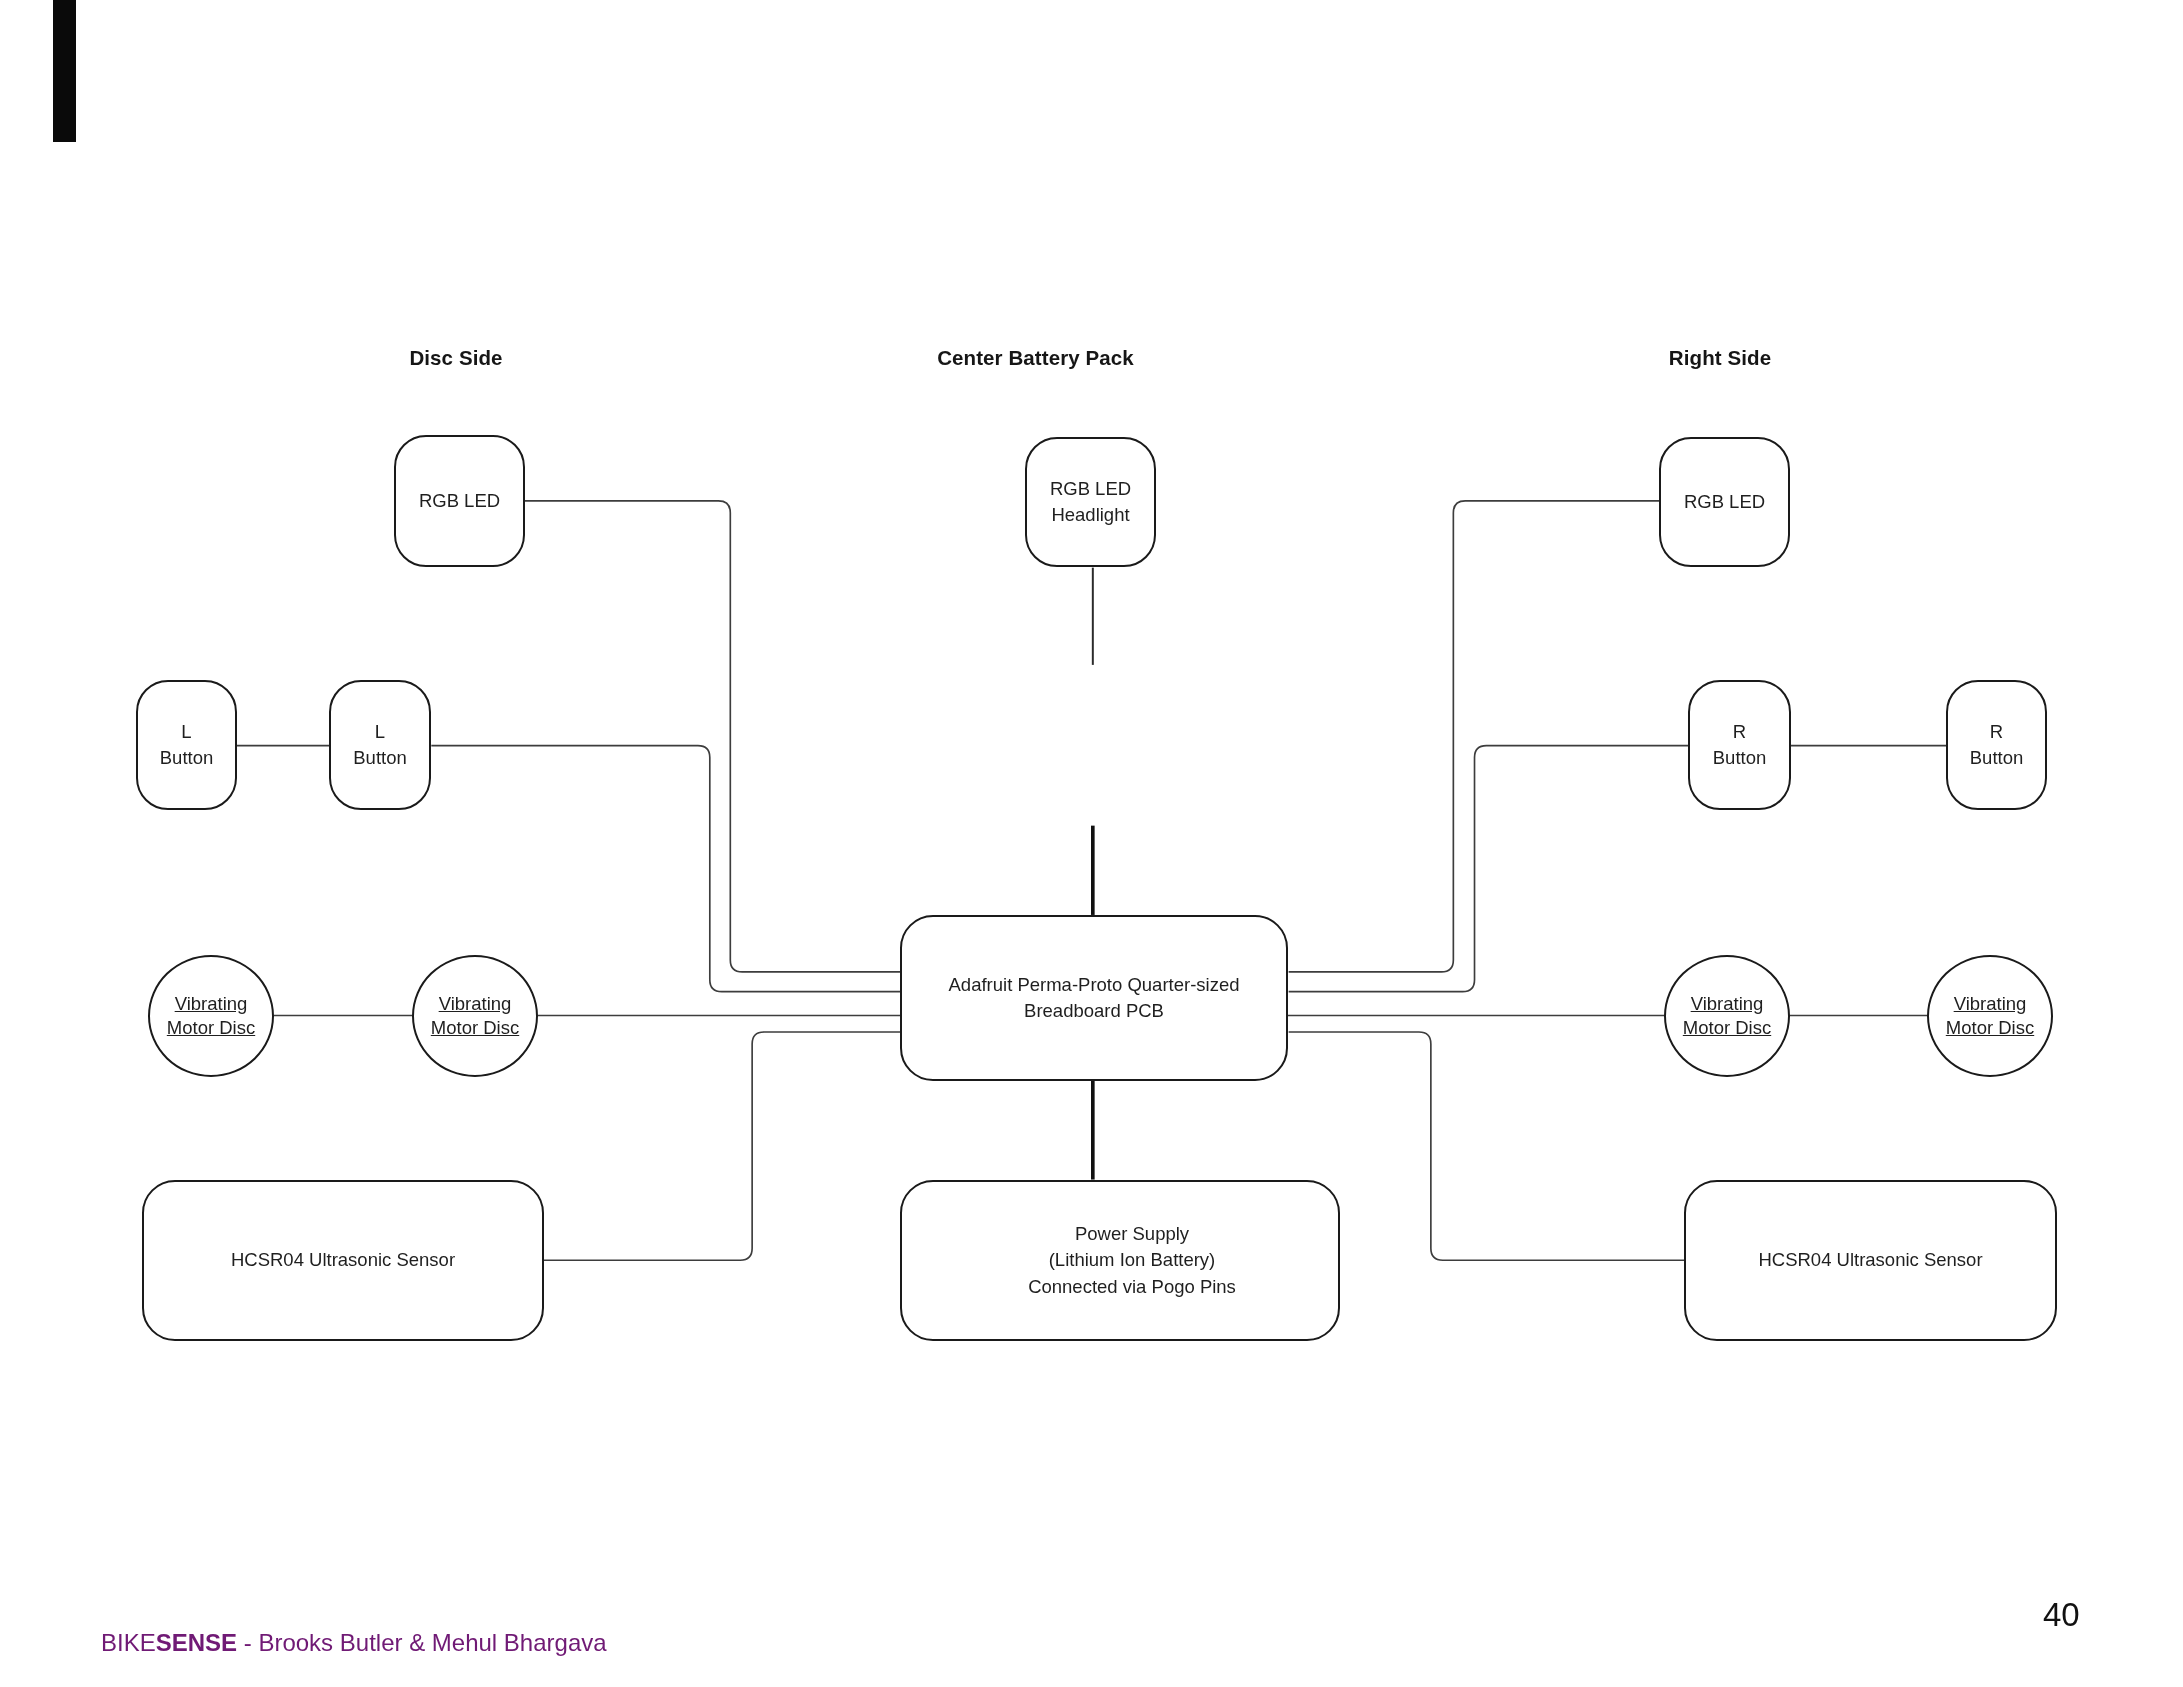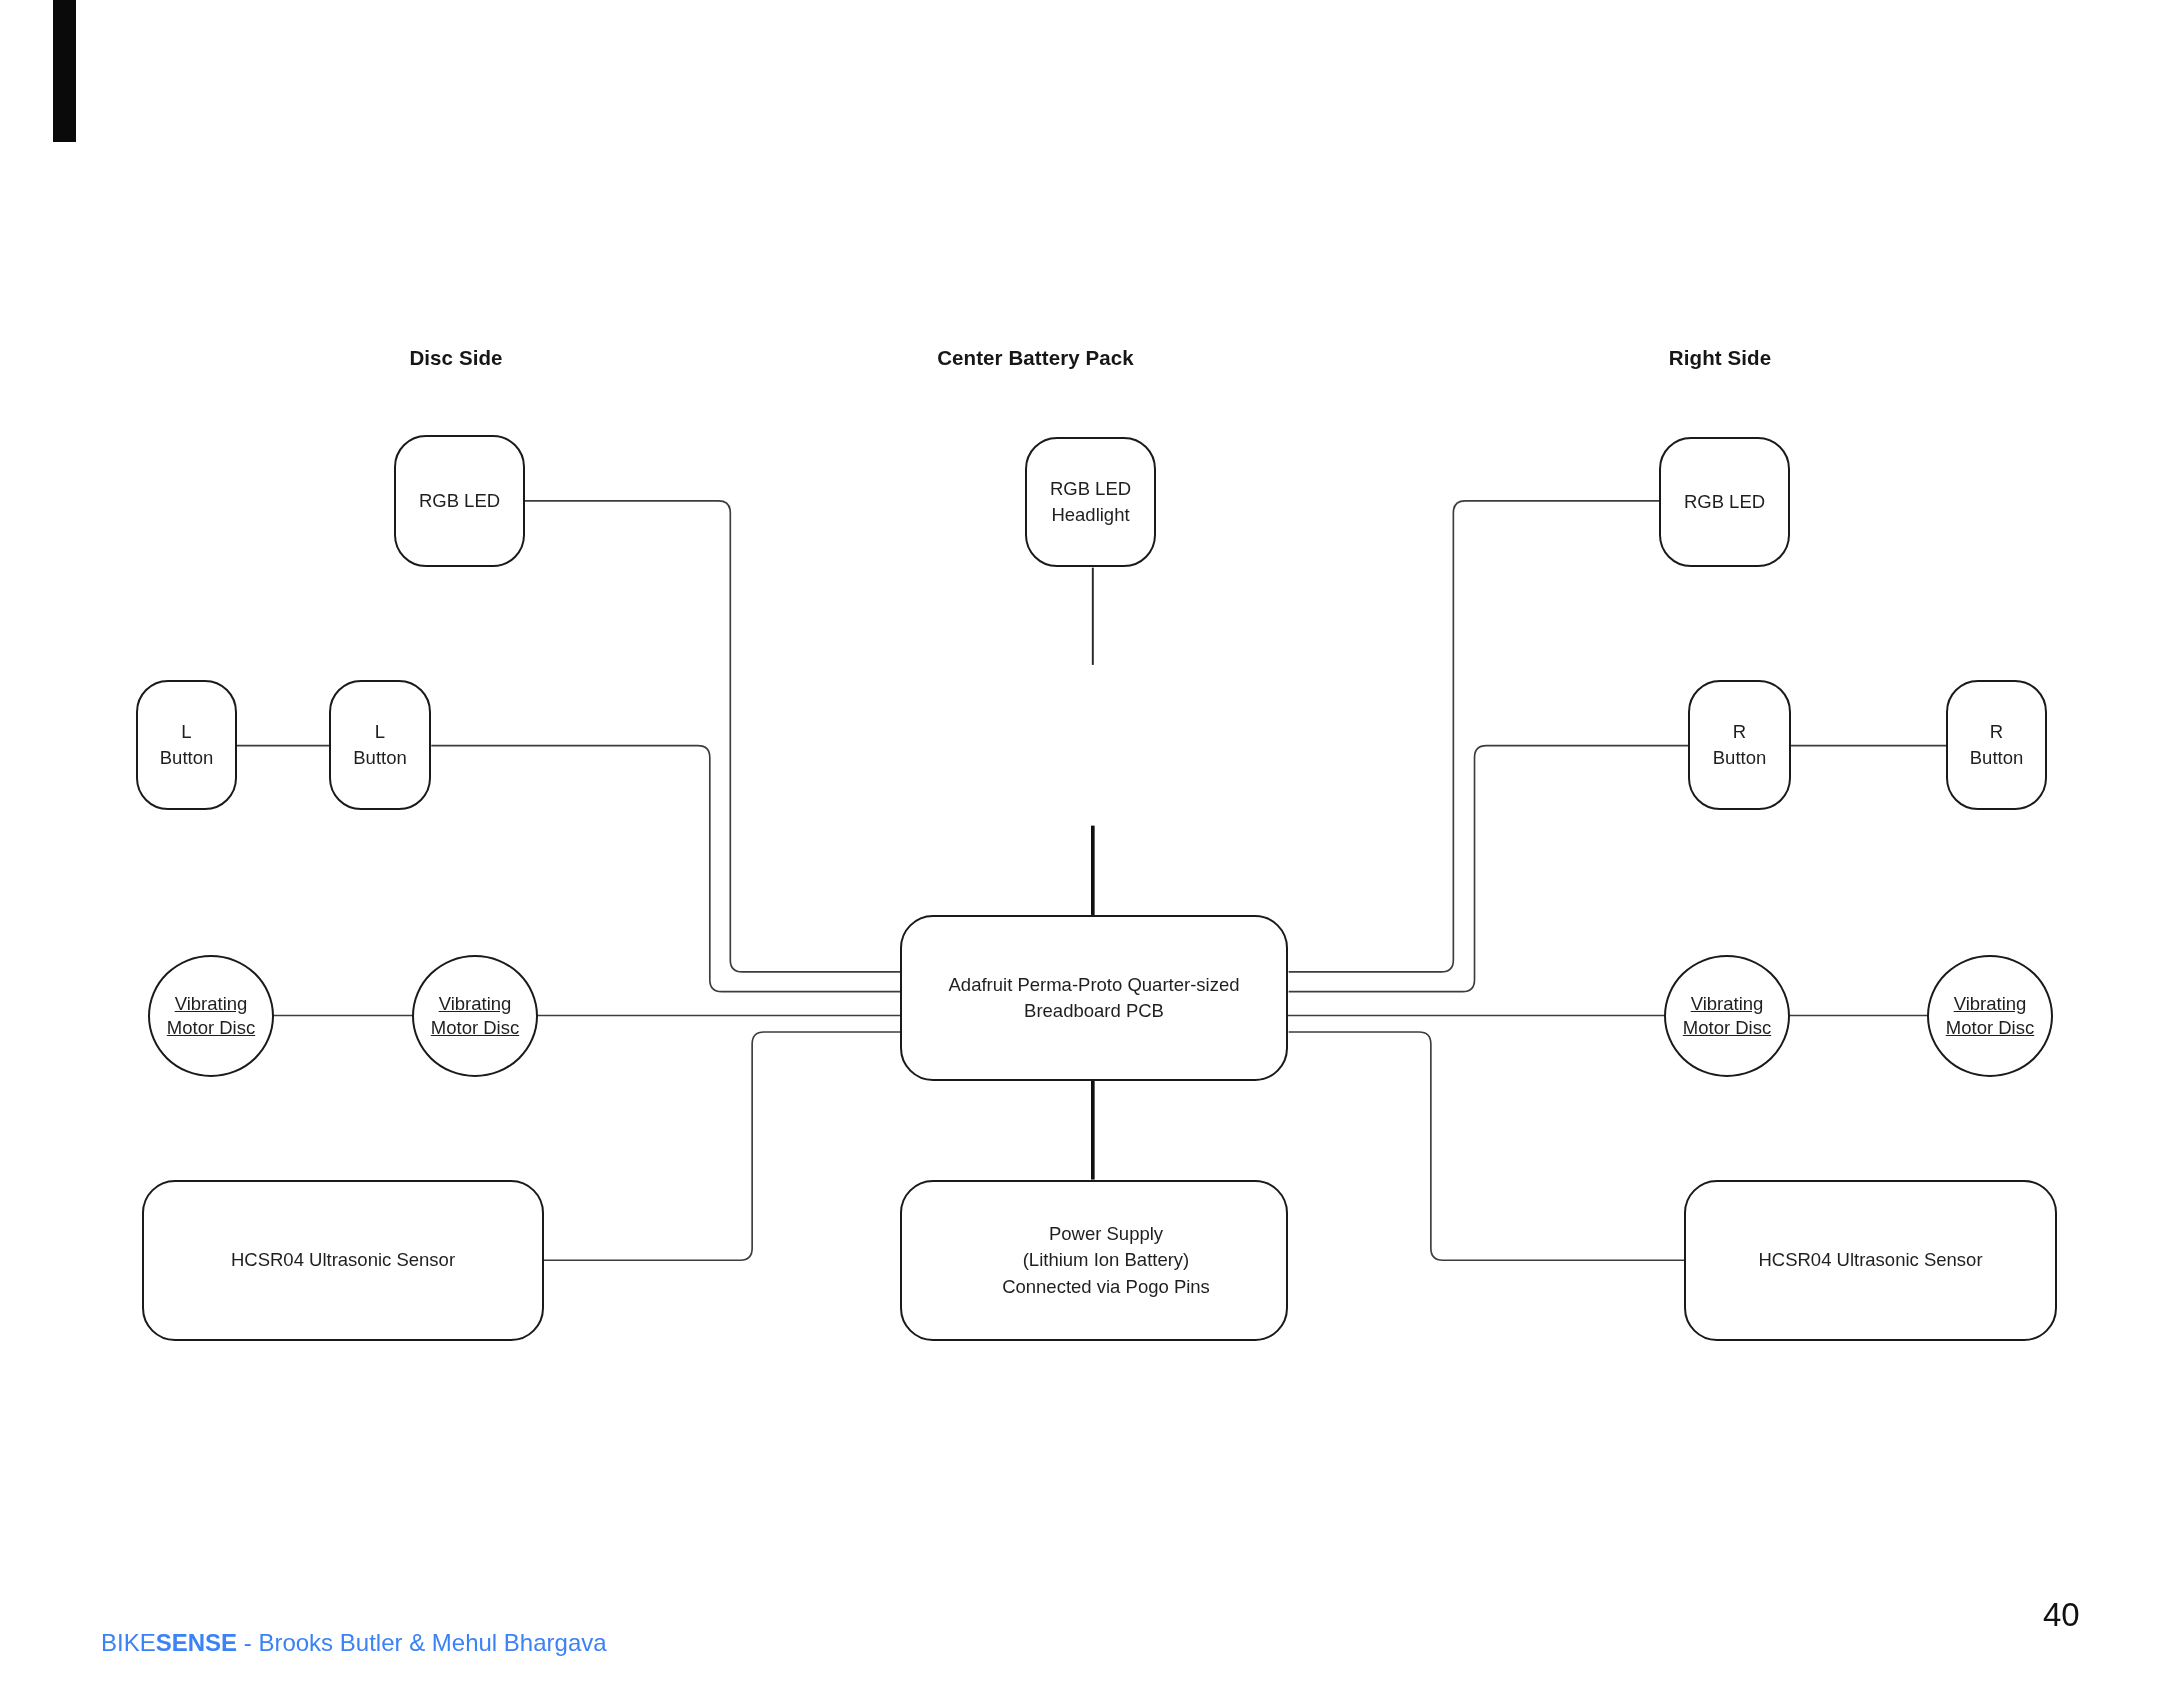--- a/index.html
+++ b/index.html
@@ -26,21 +26,21 @@
     display:flex;align-items:center;justify-content:center;
     text-align:center;
     font-size:18.5px;line-height:26.5px;color:#1f1f1f;
     white-space:pre-line;
   }
   .rounded{border-radius:32px;}
   .bigrounded{border-radius:33px;}
   .ellipse{border-radius:50%;line-height:24.5px;text-decoration:underline;}
   .footer{
     position:absolute;left:101px;top:1629px;z-index:3;
-    font-size:24px;color:#3b82f6;
+    font-size:24px;color:#701a75;
   }
   .footer .bold{font-weight:bold;}
   .pagenum{
     position:absolute;left:2043px;top:1596px;z-index:3;
     font-size:33px;color:#111;
   }
   .scan-artifact{
     position:absolute;left:53px;top:0;width:22.5px;height:142px;
     background:#0a0a0a;z-index:3;
   }
@@ -91,21 +91,21 @@
   <div class="node ellipse" style="left:148px;top:955px;width:126px;height:122px;">Vibrating
 Motor Disc</div>
   <div class="node ellipse" style="left:412px;top:955px;width:126px;height:122px;">Vibrating
 Motor Disc</div>
   <div class="node bigrounded" style="left:142px;top:1180px;width:402px;height:161px;">HCSR04 Ultrasonic Sensor</div>
 
   <div class="node rounded" style="left:1025px;top:437px;width:131px;height:130px;">RGB LED
 Headlight</div>
   <div class="node bigrounded" style="left:900px;top:915px;width:388px;height:166px;">Adafruit Perma-Proto Quarter-sized
 Breadboard PCB</div>
-  <div class="node bigrounded" style="left:900px;top:1180px;width:388px;height:161px;padding-left:24px;">Power Supply
+  <div class="node bigrounded" style="left:900px;top:1180px;width:440px;height:161px;padding-left:24px;">Power Supply
 (Lithium Ion Battery)
 Connected via Pogo Pins</div>
 
   <div class="node rounded" style="left:1659px;top:437px;width:131px;height:130px;">RGB LED</div>
   <div class="node rounded" style="left:1688px;top:680px;width:103px;height:130px;">R
 Button</div>
   <div class="node rounded" style="left:1946px;top:680px;width:101px;height:130px;">R
 Button</div>
   <div class="node ellipse" style="left:1664px;top:955px;width:126px;height:122px;">Vibrating
 Motor Disc</div>

